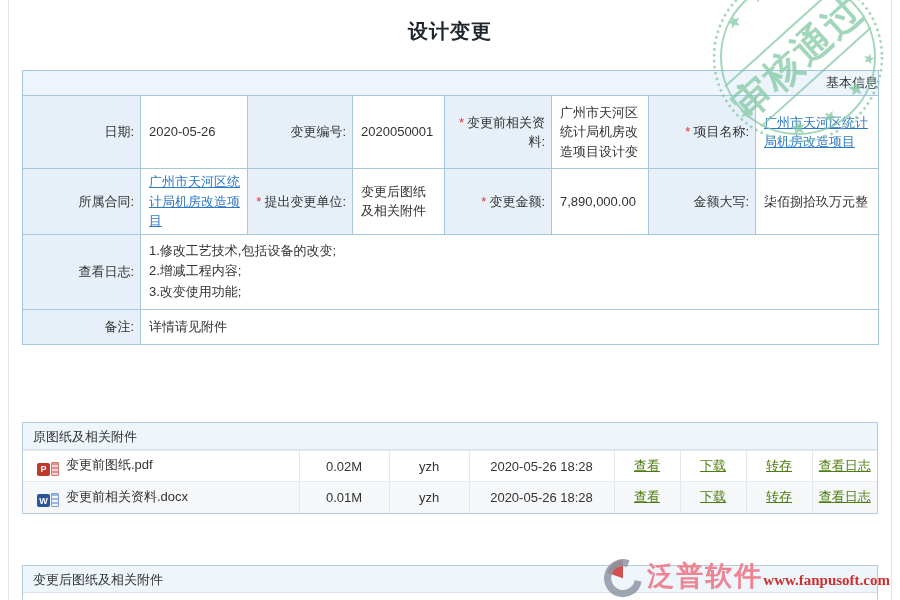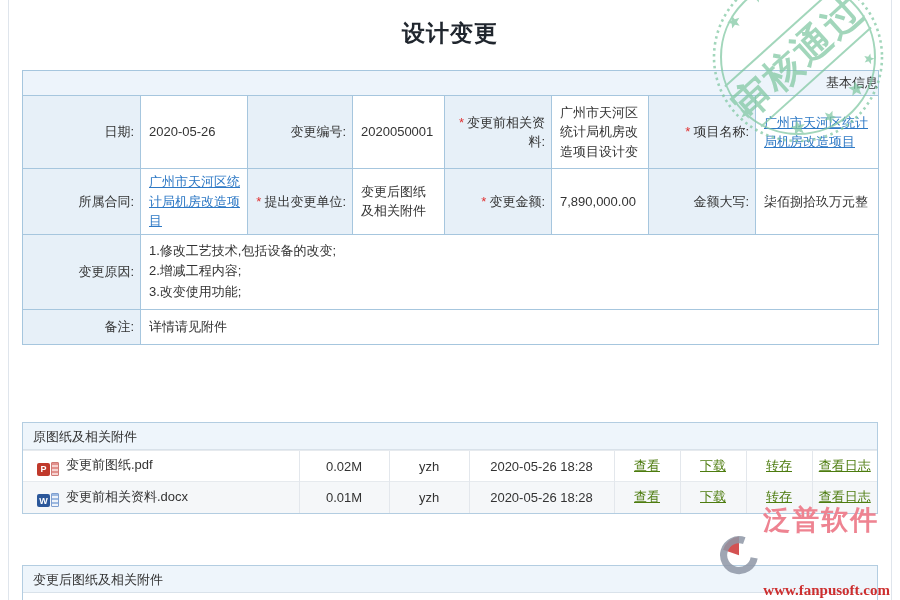--- a/index.html
+++ b/index.html
@@ -1,21 +1,21 @@
 <!DOCTYPE html>
 <html><head>
 <meta charset="utf-8">
 <style>
   * { margin:0; padding:0; box-sizing:border-box; }
   html,body { width:900px; height:600px; background:#fff; }
   body { font-family:"Liberation Sans","DejaVu Sans",sans-serif; }
   .page { position:relative; width:900px; height:600px; overflow:hidden; background:#fff; }
   .frame { position:absolute; left:8px; right:8px; top:0; bottom:0; border-left:1px solid #dfe5ec; border-right:1px solid #dfe5ec; pointer-events:none; }
 
-  .title { position:absolute; top:18px; left:0; width:100%; text-align:center; font-size:23px; font-weight:bold; color:#20262e; letter-spacing:1px; }
+  .title { position:absolute; top:18px; left:0; width:100%; text-align:center; font-size:20px; font-weight:bold; color:#20262e; letter-spacing:1px; }
 
   
   table.basic { position:absolute; left:22px; top:70px; width:856px; border-collapse:collapse; table-layout:fixed; font-size:13px; color:#333; background:#fff; }
   table.basic td { border:1px solid #a6c6de; vertical-align:middle; }
   tr.sec td { background:#edf4fb; height:25px; padding-left:10px; text-align:right; color:#333; }
   td.lbl { background:#e7f0f8; text-align:right; padding:3px 6px 3px 2px; line-height:1.5;margin-left:7px; }
   td.val { background:#fff; text-align:left; padding:3px 6px 3px 8px; line-height:1.5; }
   td.val.multiline { white-space:pre-line; line-height:1.6; padding-top:6px; padding-bottom:6px; }
   .req { color:#e03131; margin-right:3px; font-size:13px; }
   a.link { color:#2e79c5; text-decoration:underline; cursor:pointer;font-family:Liberation Serif, serif; }
@@ -40,23 +40,23 @@
   .pdf .fsq { background:#c0392b; }
   .pdf .fpg { background:repeating-linear-gradient(to bottom,#e2918d 0 2px,#f6d3d0 2px 4px); border:1px solid #cf7a75; }
   .word .fsq { background:#2b579a; }
   .word .fpg { background:repeating-linear-gradient(to bottom,#9db9e0 0 2px,#eef3fa 2px 4px); border:1px solid #7f9fd0; }
 
   
   .stamp { position:absolute; left:708px; top:-33px; width:180px; height:180px; opacity:.72; pointer-events:none; z-index:5; }
 
   
   .wm { position:absolute; right:10px; bottom:2px; display:flex; align-items:center; gap:2px; z-index:6; pointer-events:none; }
-  .wm-text { display:flex; flex-direction:column; align-items:flex-start; line-height:1;gap:48px; }
+  .wm-text { display:flex; flex-direction:row; align-items:flex-start; line-height:1; }
   .wm-brand { font-size:27px; font-weight:bold; color:#ee8391; letter-spacing:2px; font-family:"Liberation Serif","DejaVu Serif",serif; }
-  .wm-url { font-size:15px; font-weight:bold; color:#cd2f2f; margin-top:1px; font-family:"Liberation Serif","DejaVu Serif",serif; }
+  .wm-url { font-size:15px; font-weight:bold; color:#cd2f2f; margin-top:10px; font-family:"Liberation Serif","DejaVu Serif",serif; }
 </style>
 </head>
 <body>
 
 <div class="page">
   <div class="frame"></div>
 
   <div class="title">设计变更</div>
 
   <table class="basic">
@@ -88,21 +88,21 @@
       <td class="lbl"><span>所属合同:</span></td>
       <td class="val"><a class="link" href="#">广州市天河区统计局机房改造项目</a></td>
       <td class="lbl"><span class="req">*</span><span>提出变更单位:</span></td>
       <td class="val">变更后图纸及相关附件</td>
       <td class="lbl"><span class="req">*</span><span>变更金额:</span></td>
       <td class="val">7,890,000.00</td>
       <td class="lbl"><span>金额大写:</span></td>
       <td class="val">柒佰捌拾玖万元整</td>
     </tr>
     <tr style="height:67px">
-      <td class="lbl"><span>变更原因:</span></td>
+      <td class="lbl"><span>查看日志:</span></td>
       <td class="val multiline" colspan="7">1.修改工艺技术,包括设备的改变;
 2.增减工程内容;
 3.改变使用功能;</td>
     </tr>
     <tr style="height:35px">
       <td class="lbl"><span>备注:</span></td>
       <td class="val" colspan="7">详情请见附件</td>
     </tr>
   </tbody>
     </table>

